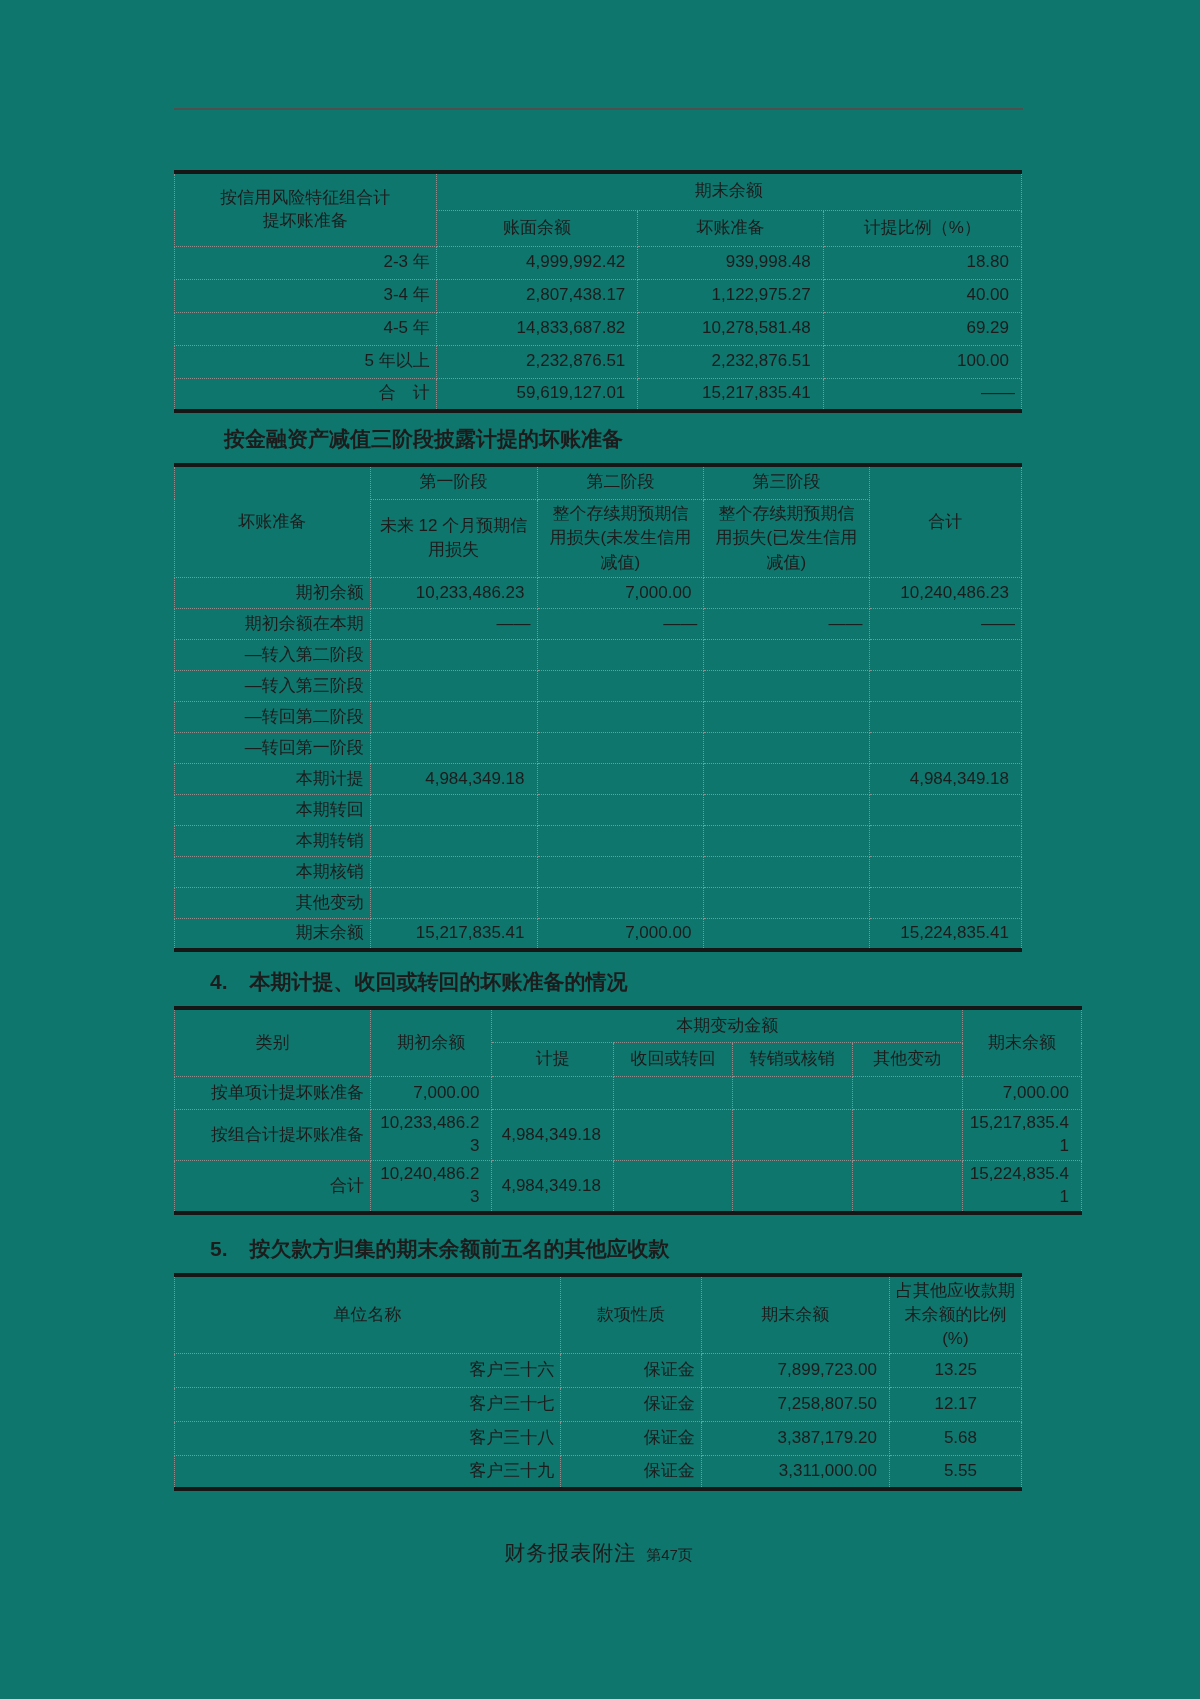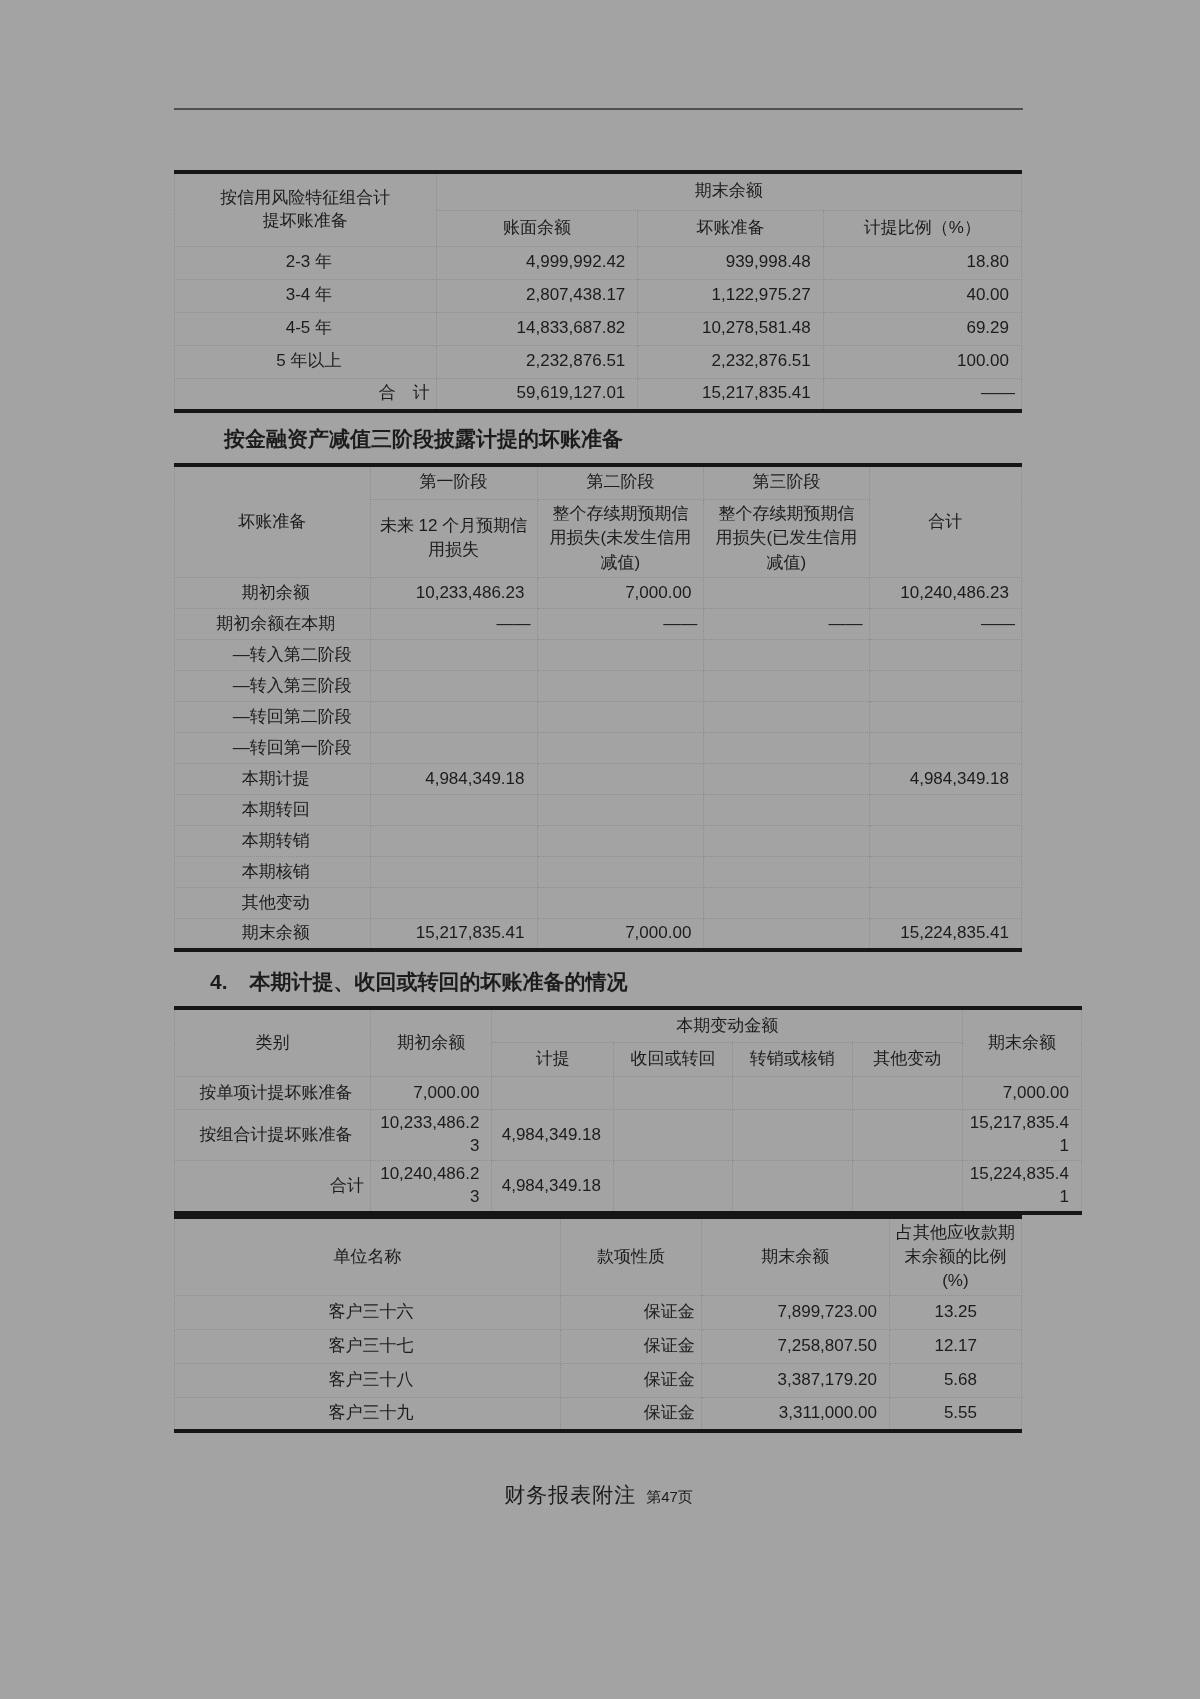--- a/index.html
+++ b/index.html
@@ -1,29 +1,29 @@
 <!DOCTYPE html>
 <html><head>
 <meta charset="utf-8">
 <style>
   *{box-sizing:border-box;margin:0;padding:0}
   html,body{background:#ffffff}
   body{font-family:"Liberation Sans","DejaVu Sans",sans-serif;color:#1c1c1c}
-  .page{width:1200px;height:1699px;background:#a3a3a3;position:relative;overflow:hidden}
+  .page{width:1200px;height:1699px;background:#0f766e;position:relative;overflow:hidden}
   .content{padding-left:174px;padding-top:108px}
   .rule{width:849px;border-top:2px solid #4f4f4f}
 
   table{border-collapse:collapse;table-layout:fixed;width:848px;
         border-top:4px solid #161616;border-bottom:4px solid #161616;
         font-size:17px;line-height:1.35}
   td,th{border:1px dotted #8f8f8f;font-weight:normal;vertical-align:middle;
         overflow:hidden;word-break:break-all}
   th{text-align:center;padding:2px 6px}
   td{padding:2px 6px}
-  .l{text-align:center;padding-left:13px}
+  .l{text-align:right;padding-left:13px}
   .i{padding-left:46px}
   .n{text-align:right;padding-right:12px}
   .nr{text-align:right;padding-right:44px}
   .c{text-align:right}
 
   
   .t1{margin-top:60px}
   .t1 thead tr.r1{height:38px}
   .t1 thead tr.r2{height:36px}
   .t1 tbody tr{height:33px}
@@ -282,20 +282,23 @@
           <td class="n">10,240,486.23</td>
           <td class="n">4,984,349.18</td>
           <td class="n"></td>
           <td class="n"></td>
           <td class="n"></td>
           <td class="n">15,224,835.41</td>
         </tr>
       </tbody>
     </table>
 
+    <div class="h hC">
+      <span class="no">5.</span><span>按欠款方归集的期末余额前五名的其他应收款</span>
+    </div>
 
     <table class="t4">
       <colgroup>
           <col style="width:45.6%">
           <col style="width:16.6%">
           <col style="width:22.2%">
           <col style="width:15.6%">
         </colgroup>
       <thead>
         <tr>

